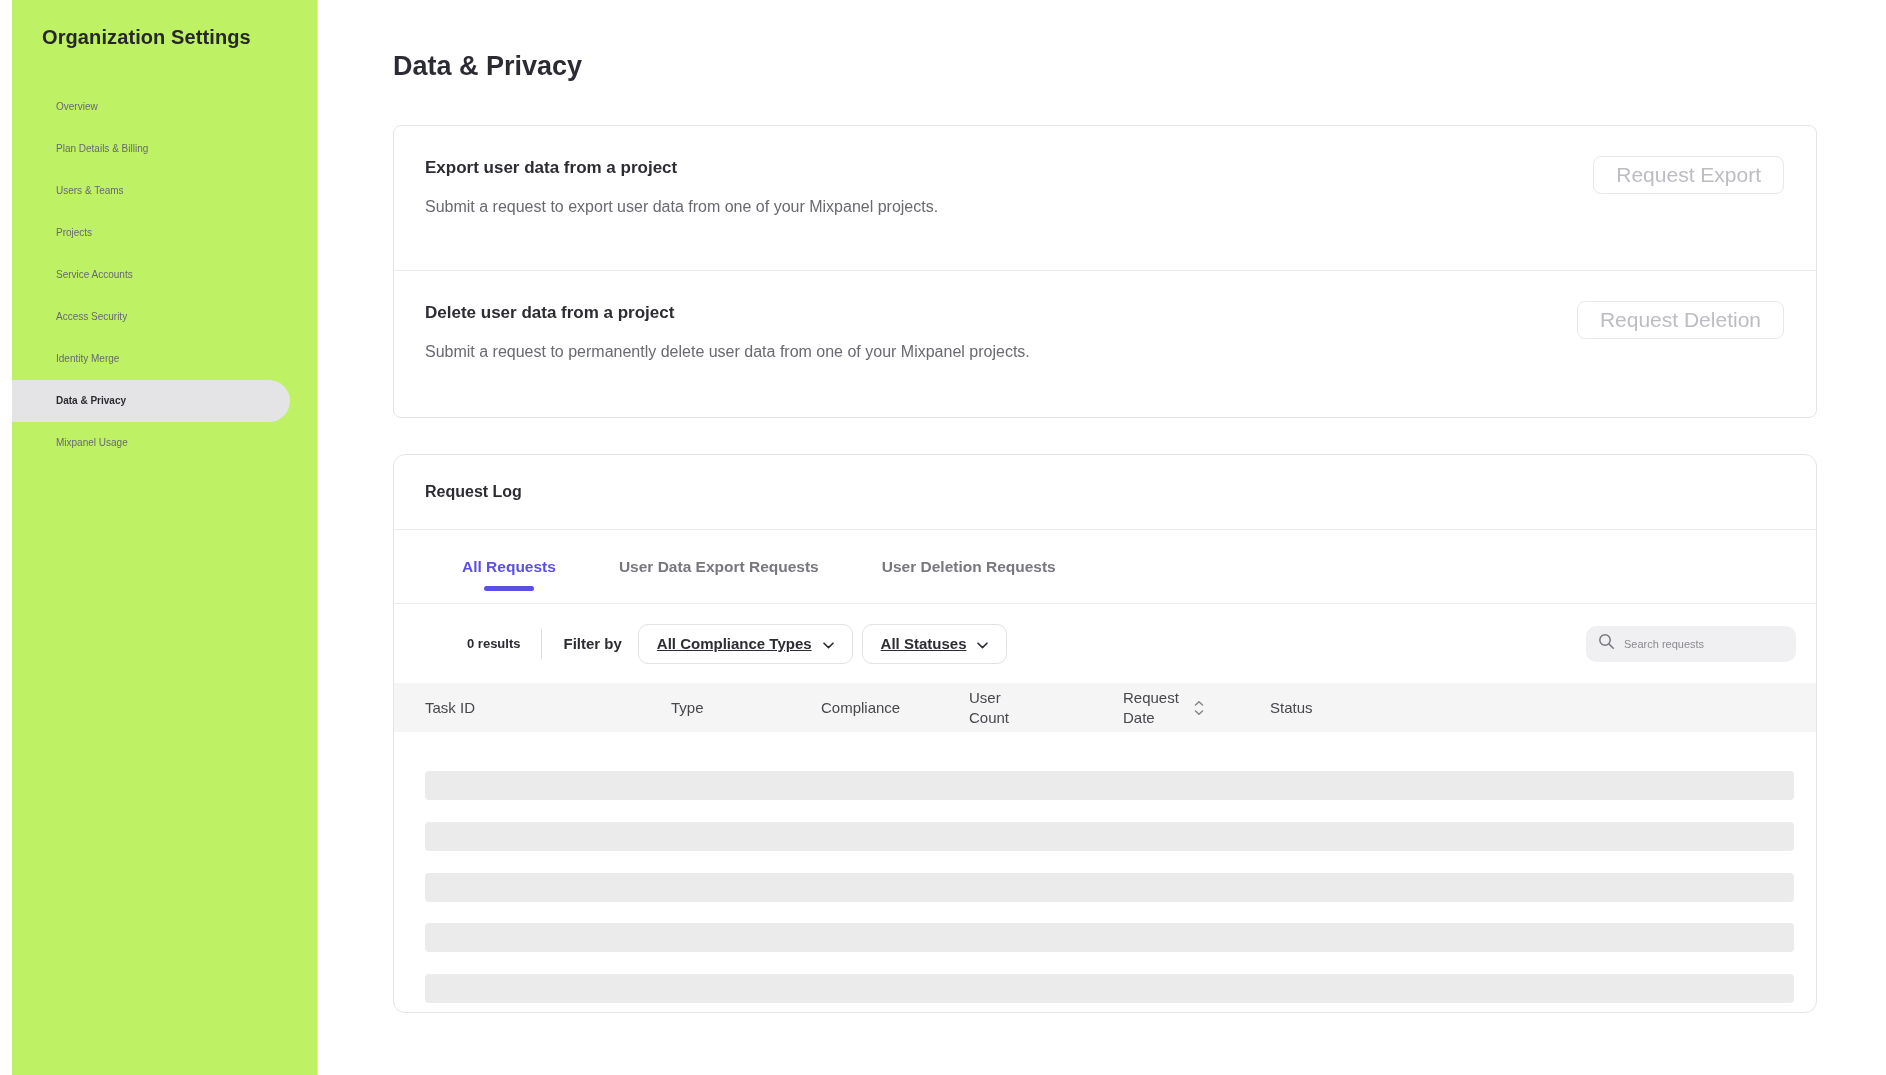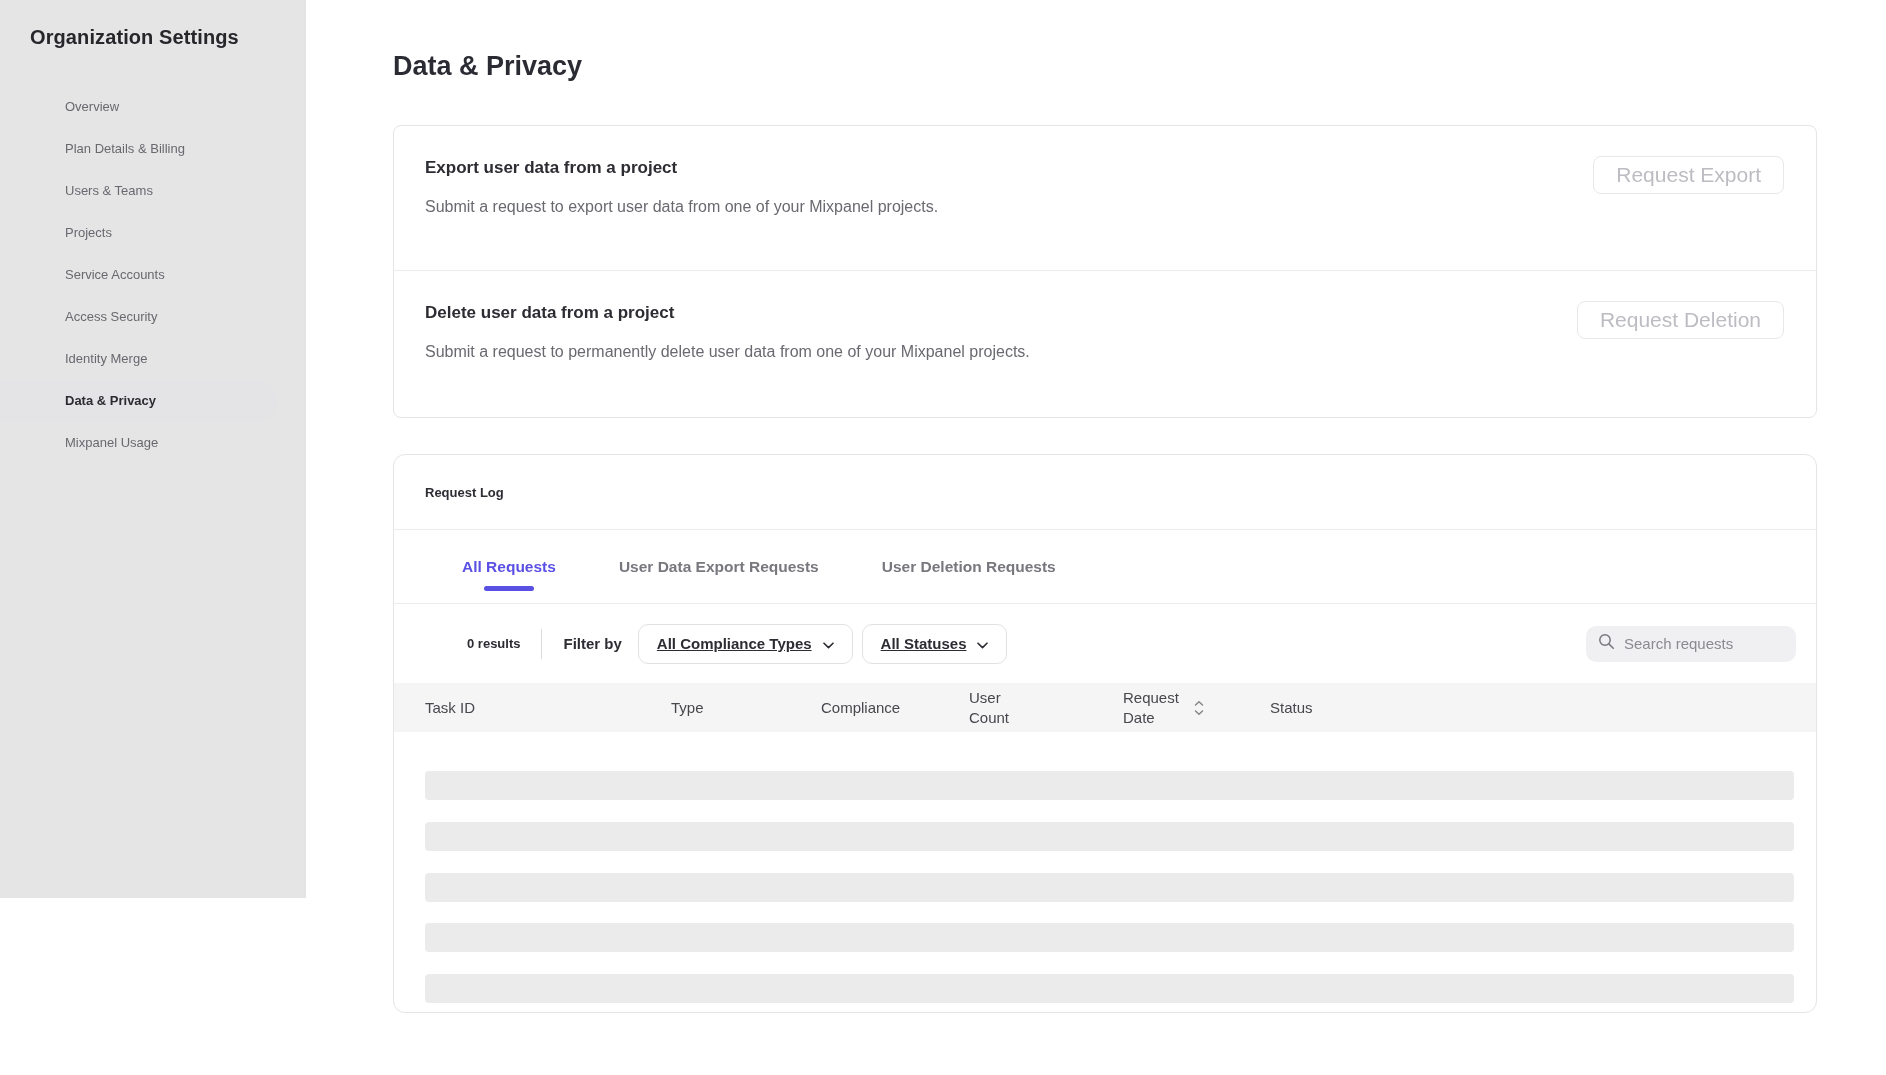--- a/index.html
+++ b/index.html
@@ -7,31 +7,31 @@
   body {
     font-family: "Liberation Sans", sans-serif;
     background: #ffffff;
     color: #2c2c33;
     overflow: hidden;
   }
   #app { position: relative; width: 1886px; height: 1075px; }
 
   
   .sidebar {
-    position: absolute; left: 0; top: 0; width: 306px; height: 898px;
-    background: #e5e5e5; border-right: 1px solid #e2e2e5;
+    position: absolute; left: 12px; top: 0; width: 306px; height: 1075px;
+    background: #bef264; border-right: 1px solid #e2e2e5;
   }
   .sidebar-title {
     position: absolute; left: 30px; top: 26px;
     font-size: 20px; font-weight: 700; color: #26262b; letter-spacing: .1px;
   }
   .nav { position: absolute; left: 0; top: 86px; width: 306px; }
   .nav-item {
-    height: 42px; line-height: 42px; padding-left: 65px;
-    font-size: 13px; color: #68686f; cursor: pointer; white-space: nowrap;
+    height: 42px; line-height: 42px; padding-left: 44px;
+    font-size: 10px; color: #68686f; cursor: pointer; white-space: nowrap;
   }
   .nav-item.active {
     background: #e4e4e6; width: 278px; border-radius: 0 21px 21px 0;
     color: #2b2b31; font-weight: 600;
   }
 
   
   .page-title {
     position: absolute; left: 393px; top: 51px;
     font-size: 27px; font-weight: 700; color: #2b2b33;
@@ -59,21 +59,21 @@
     padding: 0 22px; background: #fff;
     border: 1px solid #e8e8ea; border-radius: 8px;
     font-family: inherit; font-size: 21px; font-weight: 500; color: #bcbcc2;
     cursor: default; white-space: nowrap;
   }
 
   
   .rl-header {
     height: 75px; display: flex; align-items: center; padding-left: 31px;
     border-bottom: 1px solid #ececef;
-    font-size: 13px; font-weight: 700; color: #2c2c33;
+    font-size: 16px; font-weight: 700; color: #2c2c33;
   }
   .tabs {
     height: 74px; display: flex; align-items: stretch;
     padding-left: 53px; border-bottom: 1px solid #ececef;
   }
   .tab {
     position: relative; display: flex; align-items: center;
     margin-right: 48px; font-size: 15.5px; font-weight: 600;
     color: #77777e; cursor: pointer; white-space: nowrap; margin-left: 15px;
   }
@@ -100,21 +100,21 @@
   .dd-btn + .dd-btn { margin-left: 9px; }
   .dd-btn svg { flex: 0 0 auto; }
 
   .search-box {
     margin-left: auto; margin-right: 20px;
     width: 210px; height: 36px; background: #f0f0f2; border-radius: 10px;
     display: flex; align-items: center; padding: 0 12px; gap: 9px;
   }
   .search-box input {
     border: none; outline: none; background: transparent;
-    font-family: inherit; font-size: 15px; color: #0f766e; width: 100%;
+    font-family: inherit; font-size: 11px; color: #0f766e; width: 100%;
   }
   .search-box input::placeholder { color: #8a8a90; }
 
   .thead { position: relative; height: 49px; background: #f5f5f6; }
   .th {
     position: absolute; top: 50%; transform: translateY(-50%);
     font-size: 15px; font-weight: 500; color: #47474d; line-height: 20px;
   }
   .th.c-taskid    { left: 31px; }
   .th.c-type      { left: 277px; }

